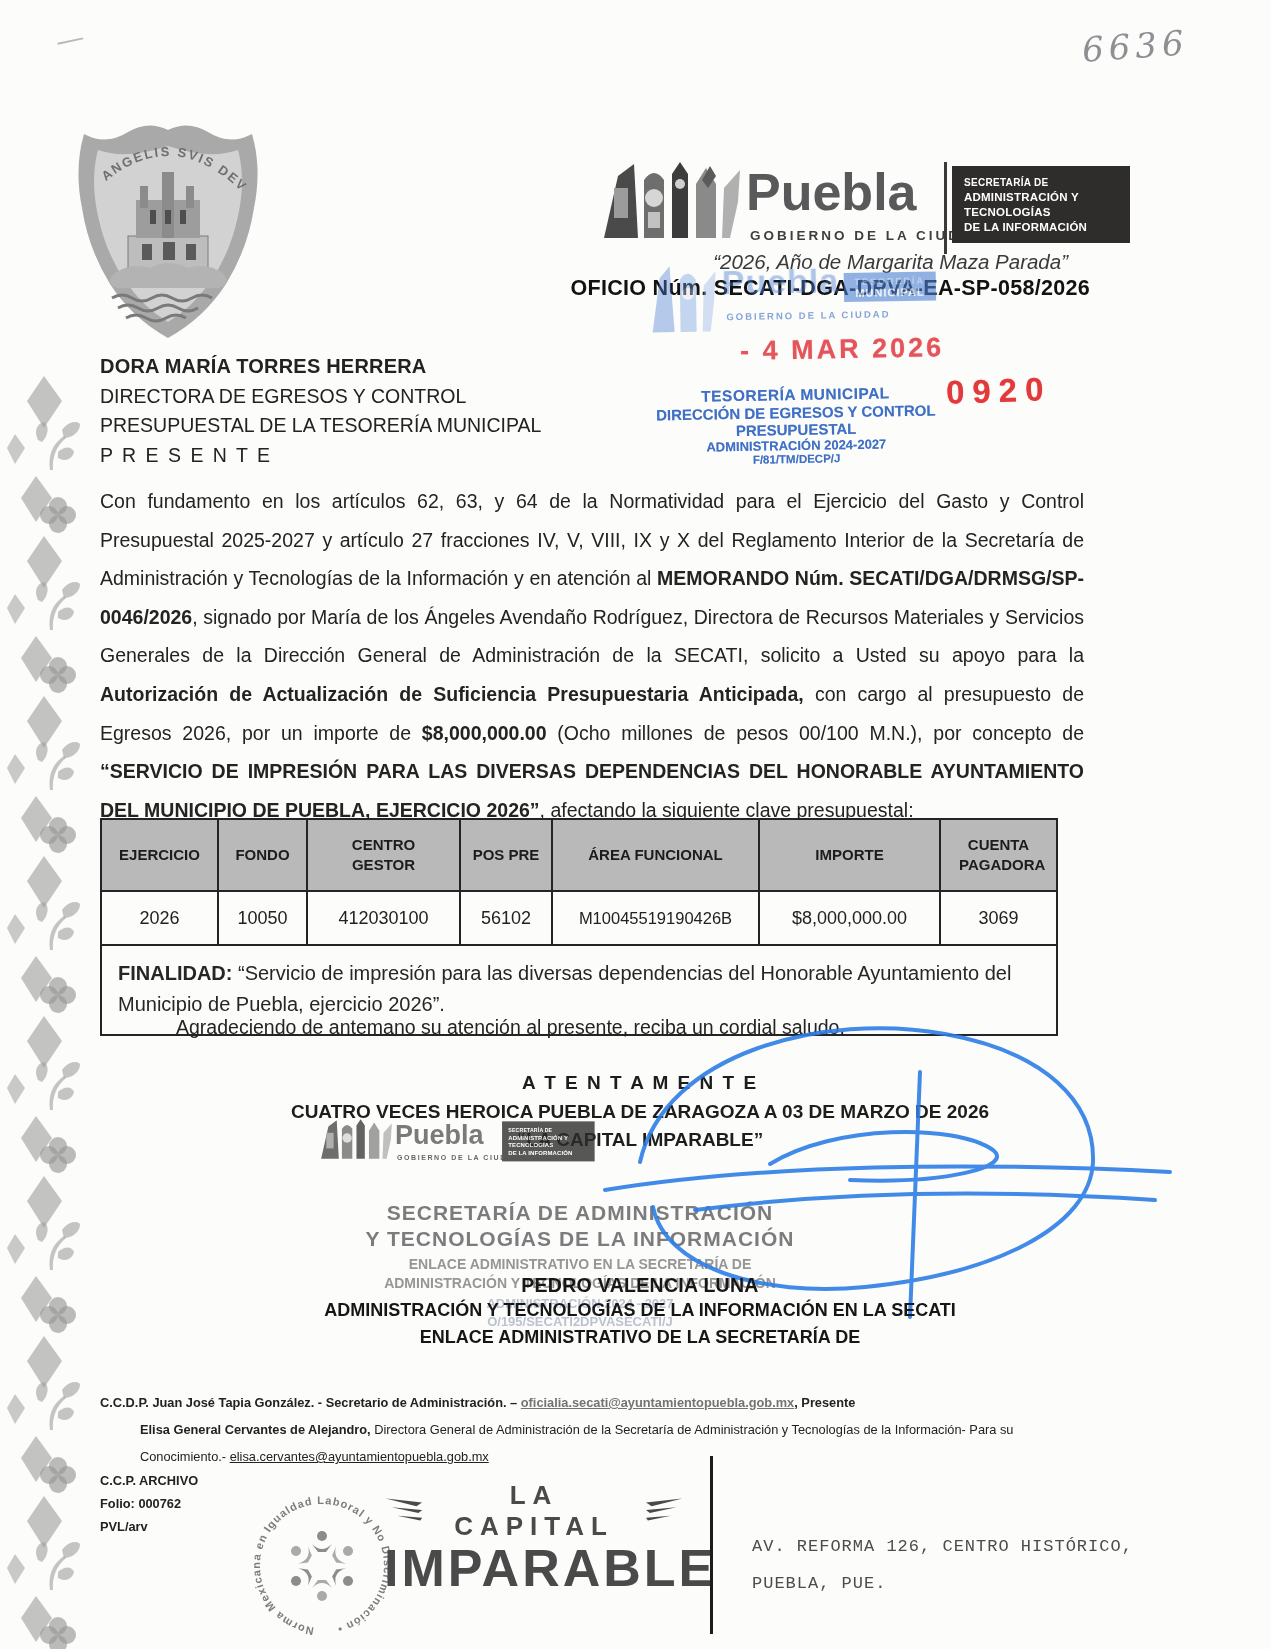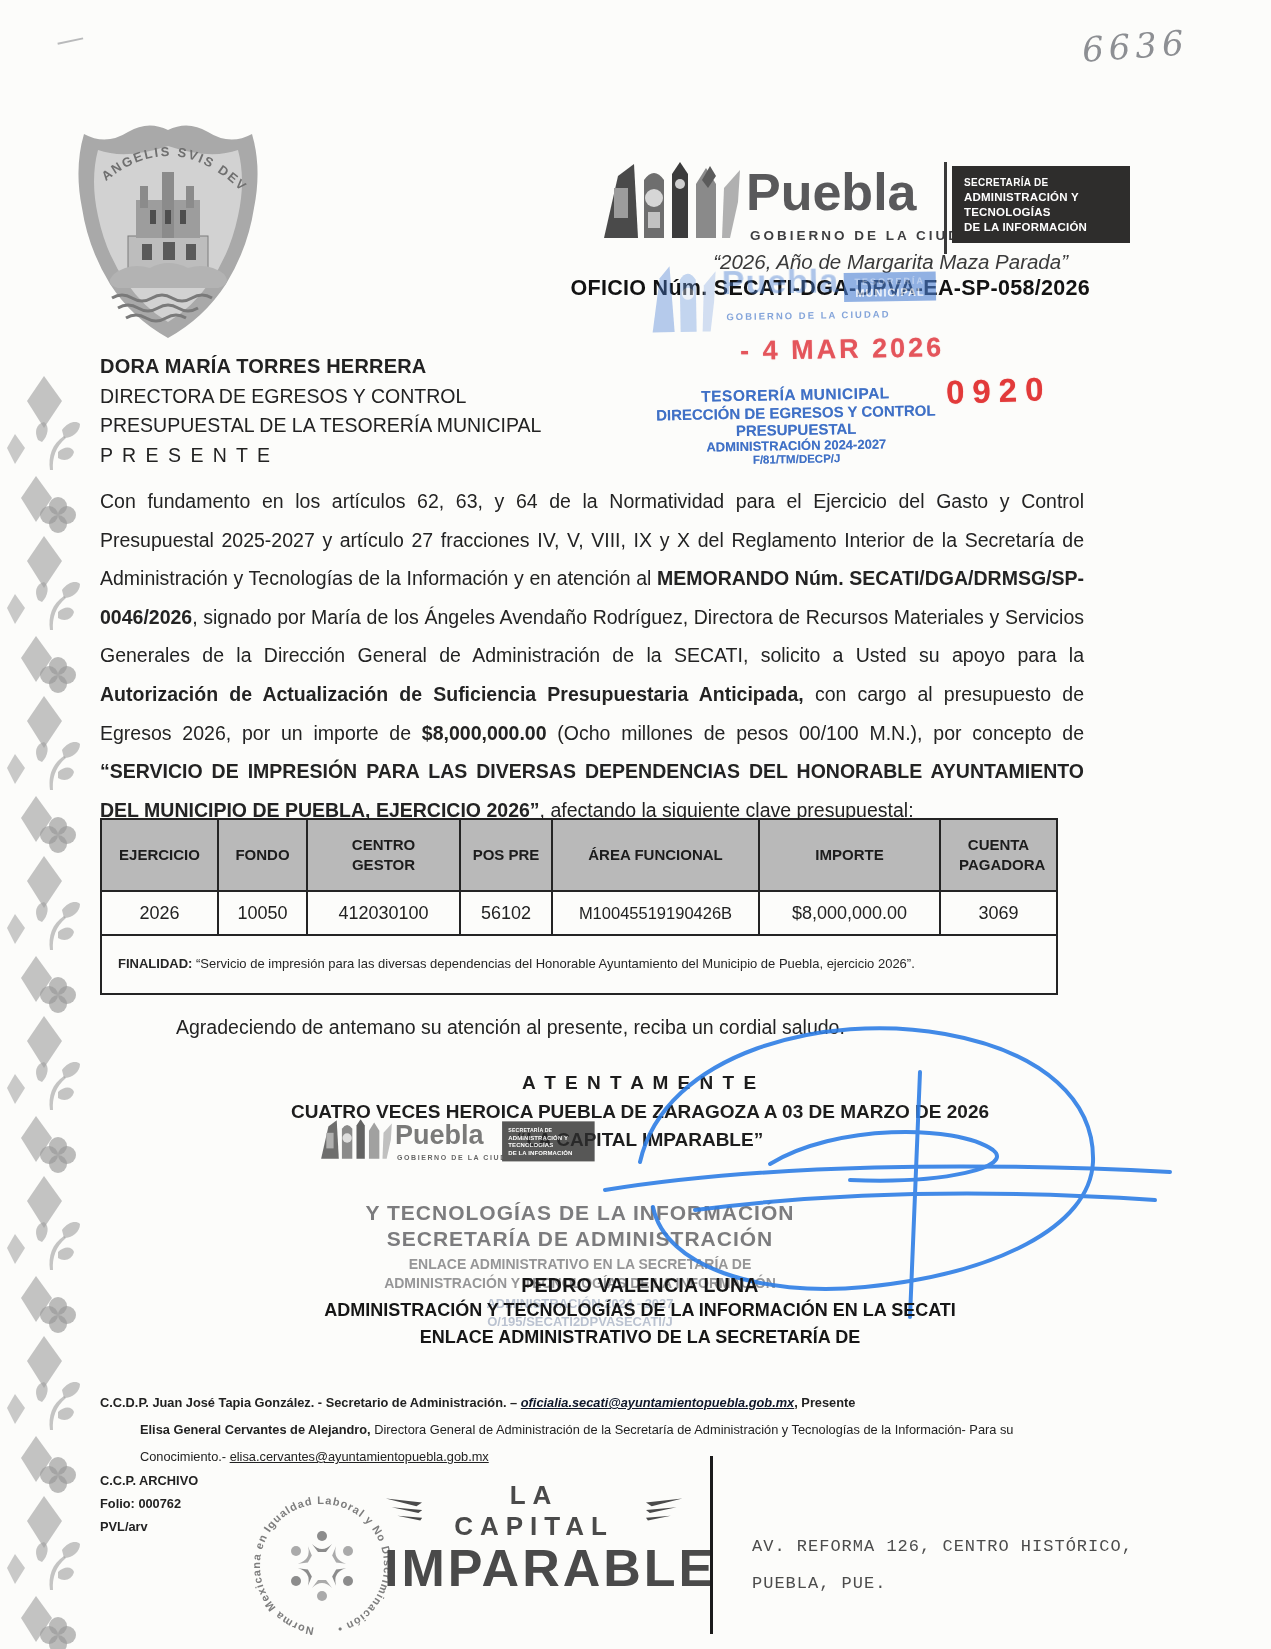--- a/index.html
+++ b/index.html
@@ -54,22 +54,22 @@
   .addr .presente { letter-spacing:2px; }
 
   
   .body-par { width:984px; font-size:19.5px; line-height:38.6px; text-align:justify; color:#232323; }
 
   
   table.budget { border-collapse:collapse; table-layout:fixed; width:956px; }
   table.budget th, table.budget td { border:2px solid #242424; }
   table.budget th { background:#b9b9b9; font-size:15px; font-weight:bold;
     line-height:20px; height:72px; text-align:center; padding:0 6px; color:#1c1c1c; }
-  table.budget td.v { height:44px; text-align:center; font-size:18px; color:#222; }
-  td.finalidad { padding:12px 16px 14px; font-size:13px; line-height:31px; text-align:left; }
+  table.budget td.v { height:54px; text-align:center; font-size:18px; color:#222; }
+  td.finalidad { padding:12px 16px 14px; font-size:20px; line-height:31px; text-align:left; }
 
   .thanks { font-size:19.5px; color:#232323; }
   .closing-block { text-align:center; font-weight:bold; color:#1d1d1d; }
   .closing-block .at  { font-size:19px; letter-spacing:2px; }
   .closing-block .pd  { font-size:19px; margin-top:7px; }
   .closing-block .sl  { font-size:19px; margin-top:6px; }
 
   
   .stamp-gray-logo { transform:scale(.52); transform-origin:0 0; filter:grayscale(1) opacity(.8) blur(.3px); }
   .sig-stamp-main { text-align:center; color:#6f6f71; font-weight:bold; font-size:21px;
@@ -78,21 +78,21 @@
     line-height:19px; opacity:.9; filter:blur(.25px); }
   .sig-stamp-faint{ text-align:center; color:#aab4c6; font-weight:bold; font-size:13px;
     line-height:18px; opacity:.8; filter:blur(.3px); }
   .signer { text-align:center; color:#161616; }
   .signer .nm { font-size:19.5px; font-weight:bold; letter-spacing:.3px; }
   .signer .t  { font-size:18px; font-weight:bold; line-height:27px; }
 
   
   .notes { font-size:12.8px; line-height:18px; color:#222; }
   .notes .row { position:absolute; white-space:nowrap; }
-  .notes a.mail { color:#0f172a; text-decoration:underline; font-weight:bold;font-style:italic; }
+  .notes a.mail { color:#737373; text-decoration:underline; font-weight:bold; }
   .notes a.mail2 { color:#222; text-decoration:underline; font-weight:normal; }
 
   
   .capital { color:#4a4a4a; }
   .capital .l1 { font-size:26px; font-weight:bold; letter-spacing:7px; }
   .capital .l2 { font-size:52px; font-weight:bold; letter-spacing:3px; margin-top:-4px; }
   .foot-divider { width:3px; background:#1b1b1b; }
   .address { font-family:"Liberation Mono", monospace; font-size:17px; line-height:37px;
     color:#4c4c4c; letter-spacing:1px; }
 </style>
@@ -262,22 +262,22 @@
     <div class="abs brand-word" style="left:148px; top:14px;">Puebla</div>
     <div class="abs brand-sub" style="left:152px; top:80px;">GOBIERNO DE LA CIUDAD</div>
     <div class="abs sec-box" style="left:354px; top:18px; width:178px;">
       <div class="l1">SECRETARÍA DE</div>
       <div class="l2">ADMINISTRACIÓN Y TECNOLOGÍAS</div>
       <div class="l2">DE LA INFORMACIÓN</div>
     </div>
   </div>
 
   <div class="abs sig-stamp-main" style="left:300px; top:1200px; width:560px;">
+    <div>SECRETARÍA DE ADMINISTRACIÓN</div>
     <div>Y TECNOLOGÍAS DE LA INFORMACIÓN</div>
-    <div>SECRETARÍA DE ADMINISTRACIÓN</div>
   </div>
   <div class="abs sig-stamp-sub" style="left:300px; top:1255px; width:560px;">
     <div>ENLACE ADMINISTRATIVO EN LA SECRETARÍA DE</div>
     <div>ADMINISTRACIÓN Y TECNOLOGÍAS DE LA INFORMACIÓN</div>
   </div>
   <div class="abs sig-stamp-faint" style="left:300px; top:1295px; width:560px;">
     <div>ADMINISTRACIÓN 2024 - 2027</div>
     <div>O/195/SECATI2DPVASECATI/J</div>
   </div>
 

